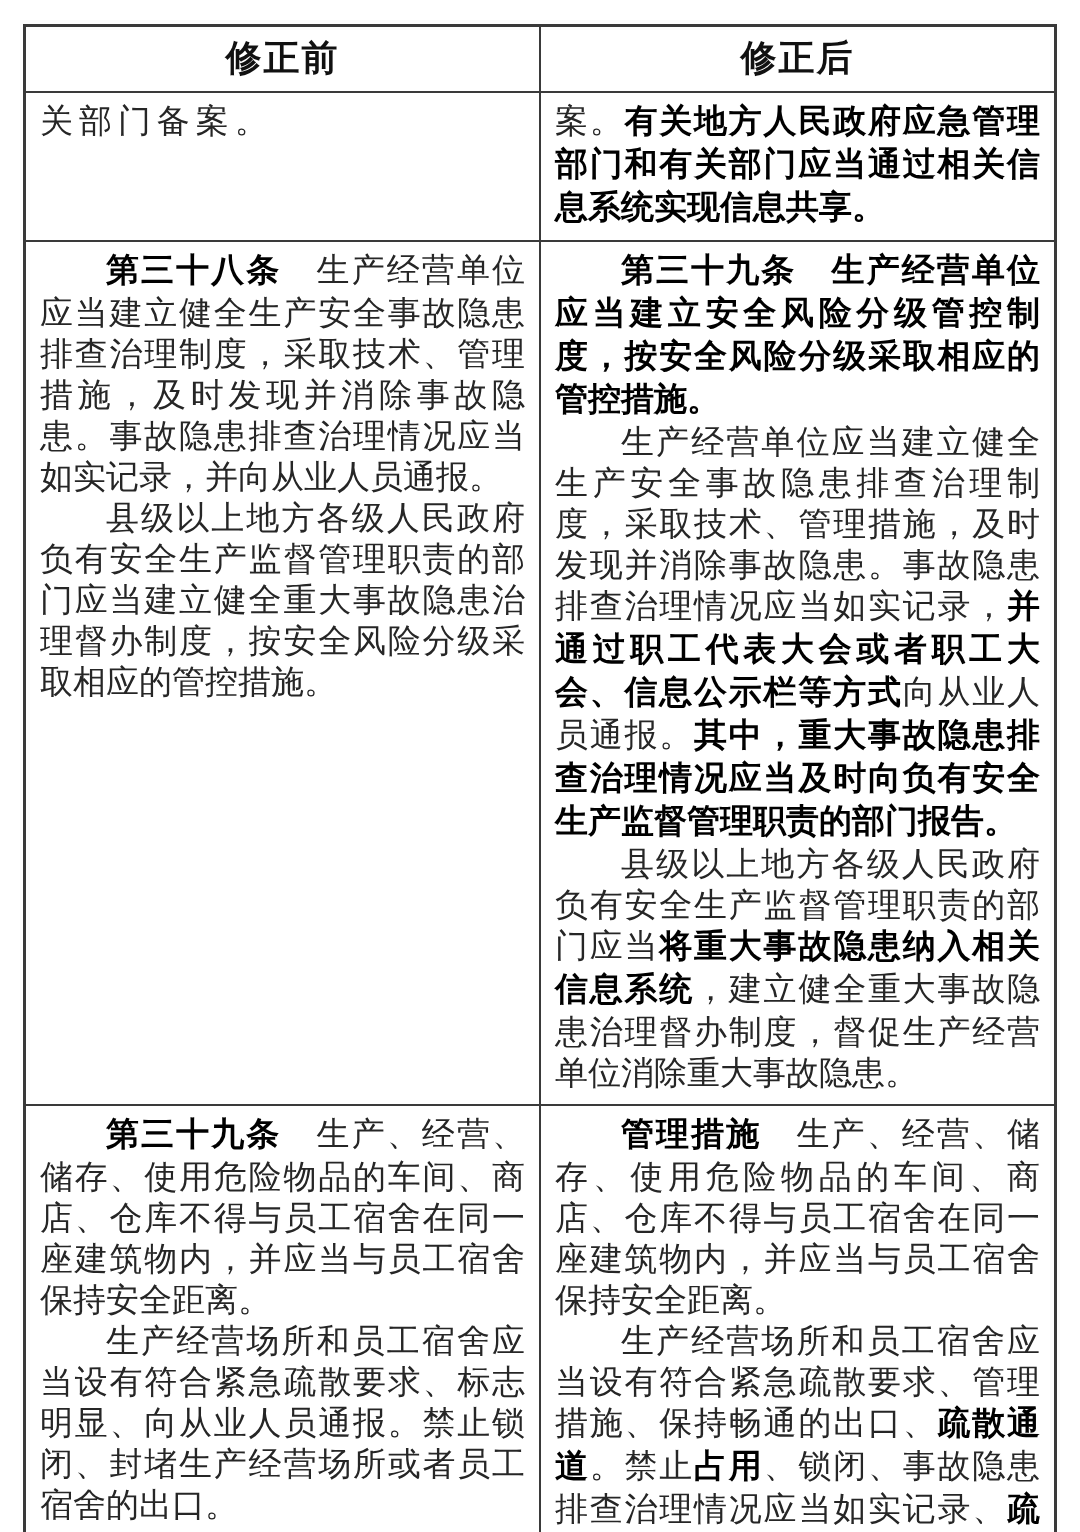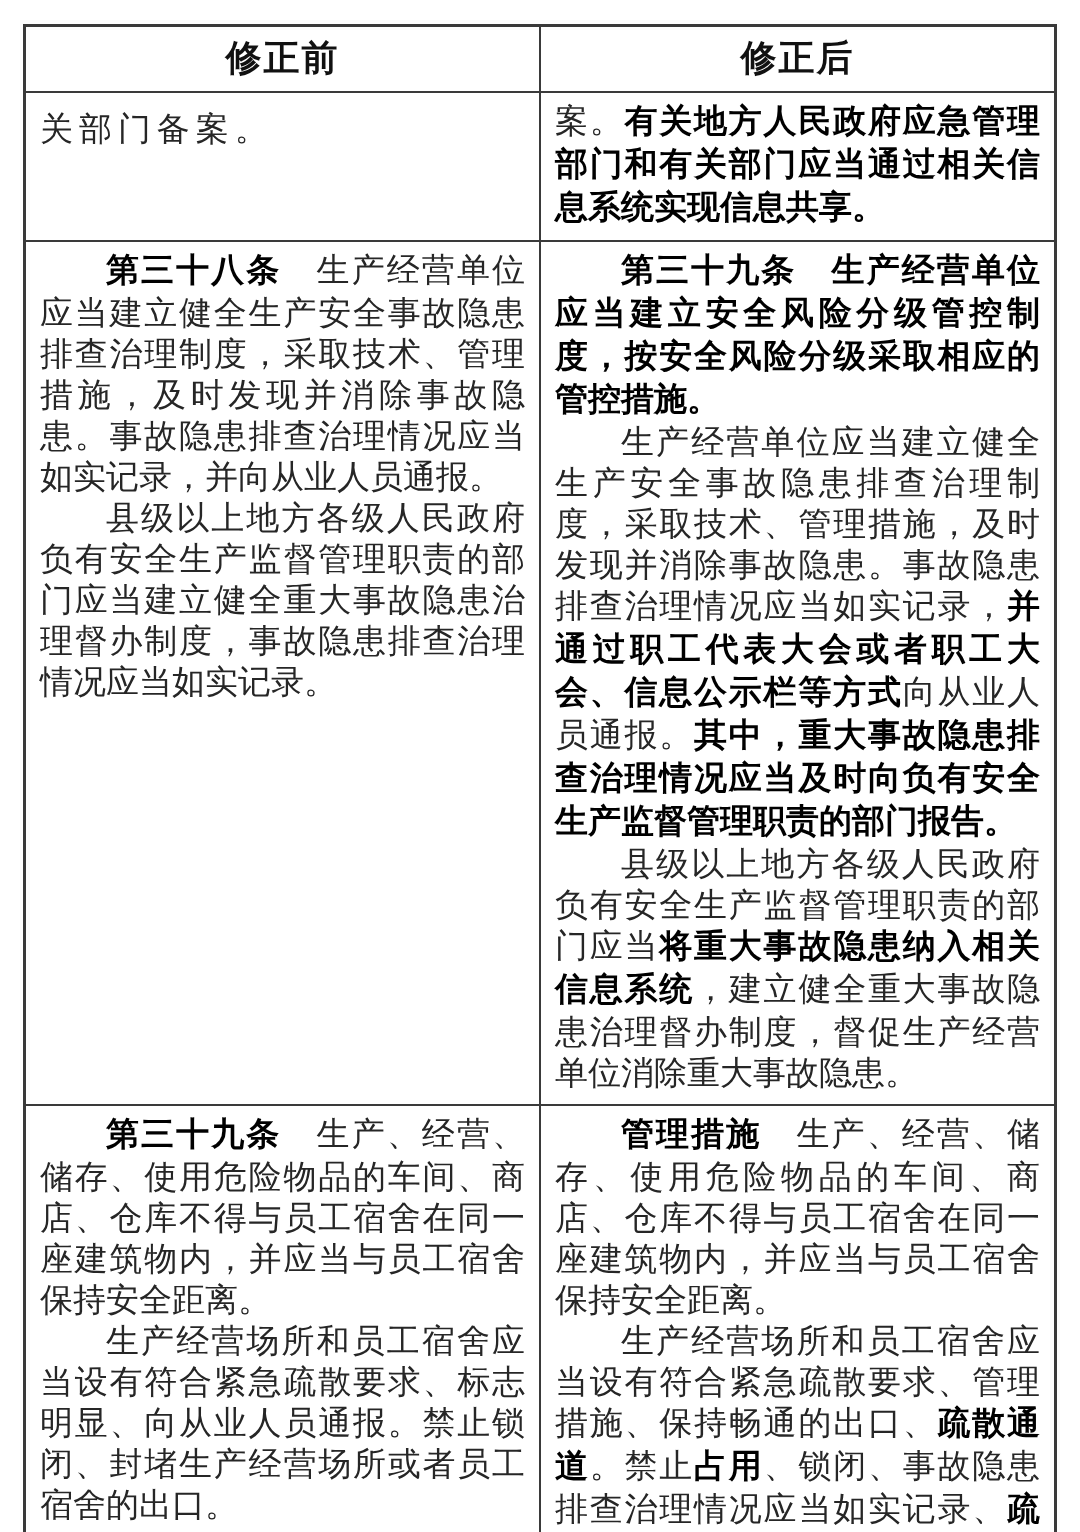--- a/index.html
+++ b/index.html
@@ -48,21 +48,21 @@
   td p {
     margin: 0;
     font-family: "Liberation Serif", "DejaVu Serif", serif;
     font-size: 33px;
     line-height: 41px;
     color: #262626;
     text-align: justify;
     text-justify: inter-character;
   }
   td p.indent { text-indent: 2em; }
-  td p.tracked { letter-spacing: 0.18em; margin-top: 8px; }
+  td p.tracked { letter-spacing: 0.18em; }
   span.ins {
     font-family: Liberation Mono, monospace;
     font-weight: 700;
     color: #000;
   }
 </style>
 </head>
 <body>
 
 <div class="page">
@@ -78,21 +78,21 @@
           <td>
             <p class="tracked"><span>关部门备案。</span></p>
           </td>
           <td>
             <p><span>案。</span><span class="ins">有关地方人民政府应急管理部门和有关部门应当通过相关信息系统实现信息共享。</span></p>
           </td>
         </tr>
         <tr>
           <td>
             <p class="indent"><span class="ins">第三十八条</span><span>　生产经营单位应当建立健全生产安全事故隐患排查治理制度，采取技术、管理措施，及时发现并消除事故隐患。事故隐患排查治理情况应当如实记录，并向从业人员通报。</span></p>
-            <p class="indent"><span>县级以上地方各级人民政府负有安全生产监督管理职责的部门应当建立健全重大事故隐患治理督办制度，事故隐患排查治理情况应当如实记录。</span></p>
+            <p class="indent"><span>县级以上地方各级人民政府负有安全生产监督管理职责的部门应当建立健全重大事故隐患治理督办制度，按安全风险分级采取相应的管控措施。</span></p>
           </td>
           <td>
             <p class="indent"><span class="ins">第三十九条　生产经营单位应当建立安全风险分级管控制度，按安全风险分级采取相应的管控措施。</span></p>
             <p class="indent"><span>生产经营单位应当建立健全生产安全事故隐患排查治理制度，采取技术、管理措施，及时发现并消除事故隐患。事故隐患排查治理情况应当如实记录，</span><span class="ins">并通过职工代表大会或者职工大会、信息公示栏等方式</span><span>向从业人员通报。</span><span class="ins">其中，重大事故隐患排查治理情况应当及时向负有安全生产监督管理职责的部门报告。</span></p>
             <p class="indent"><span>县级以上地方各级人民政府负有安全生产监督管理职责的部门应当</span><span class="ins">将重大事故隐患纳入相关信息系统</span><span>，建立健全重大事故隐患治理督办制度，督促生产经营单位消除重大事故隐患。</span></p>
           </td>
         </tr>
         <tr>
           <td>
             <p class="indent"><span class="ins">第三十九条</span><span>　生产、经营、储存、使用危险物品的车间、商店、仓库不得与员工宿舍在同一座建筑物内，并应当与员工宿舍保持安全距离。</span></p>

